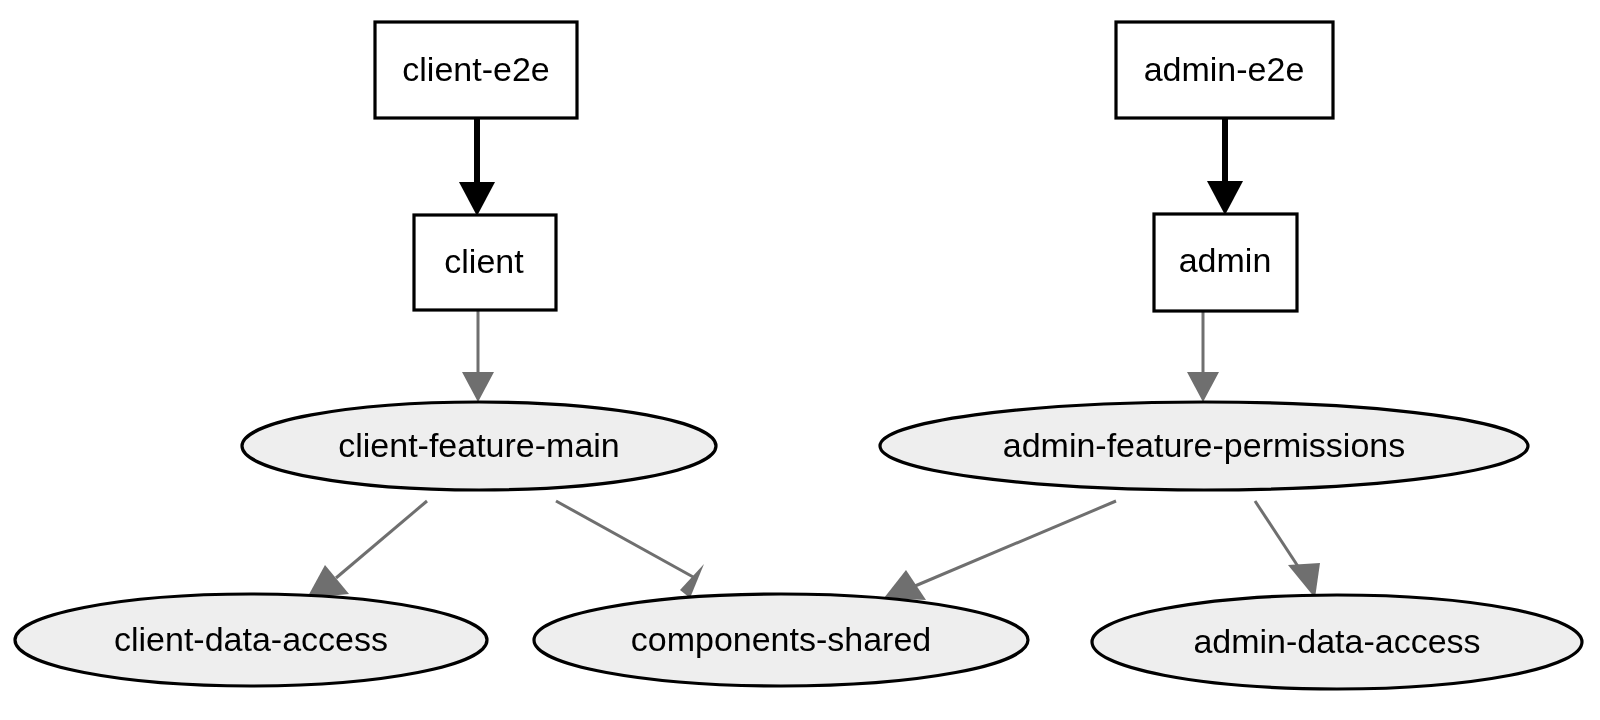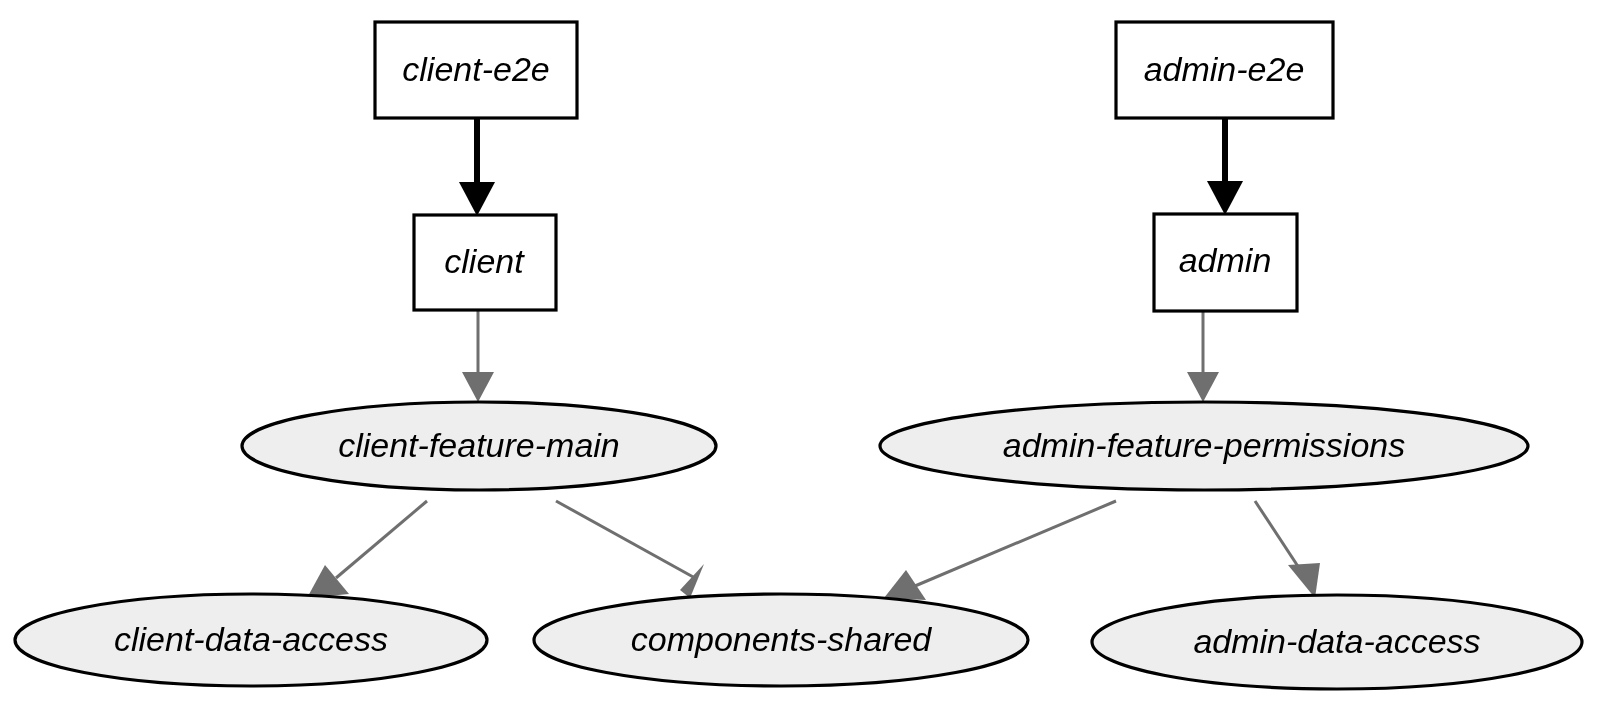--- a/index.html
+++ b/index.html
@@ -12,21 +12,20 @@
     width: 1600px;
     height: 720px;
     overflow: hidden;
     font-family: "Liberation Sans", sans-serif;
   }
   #graph-root {
     position: relative;
     width: 1600px;
     height: 720px;
     background: #ffffff;
-    font-style: italic;
   }
   #graph-svg {
     position: absolute;
     top: 0;
     left: 0;
     width: 1600px;
     height: 720px;
     display: block;
   }
   .node-label {

